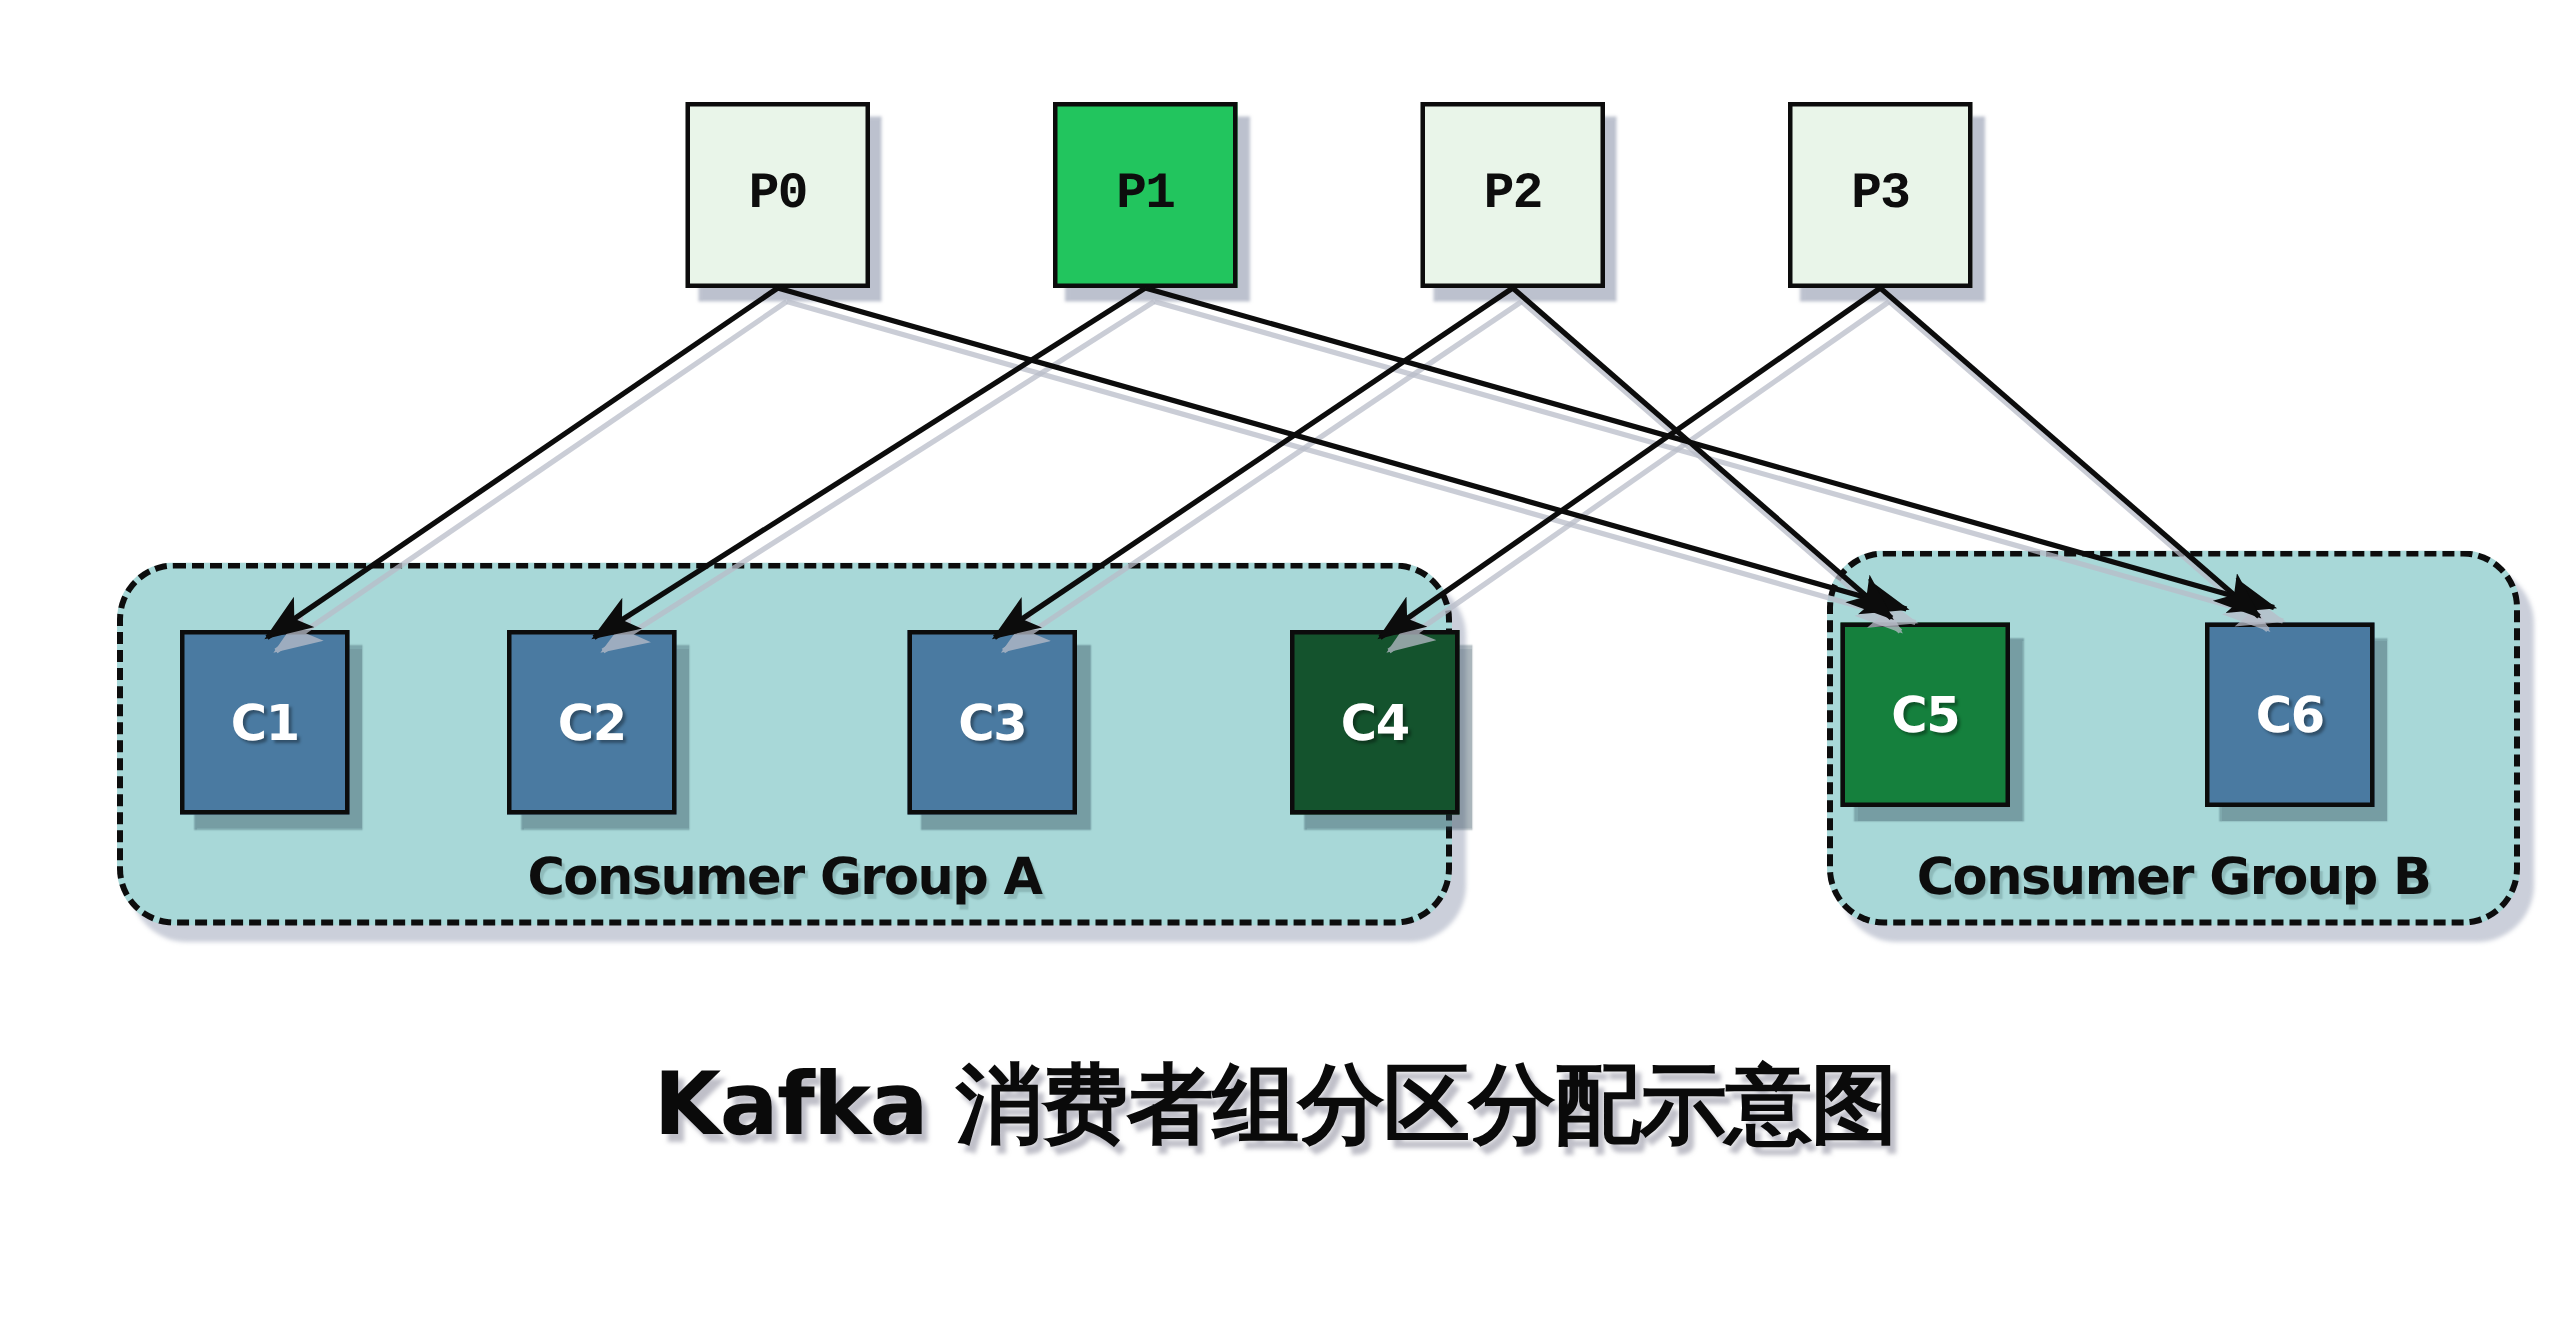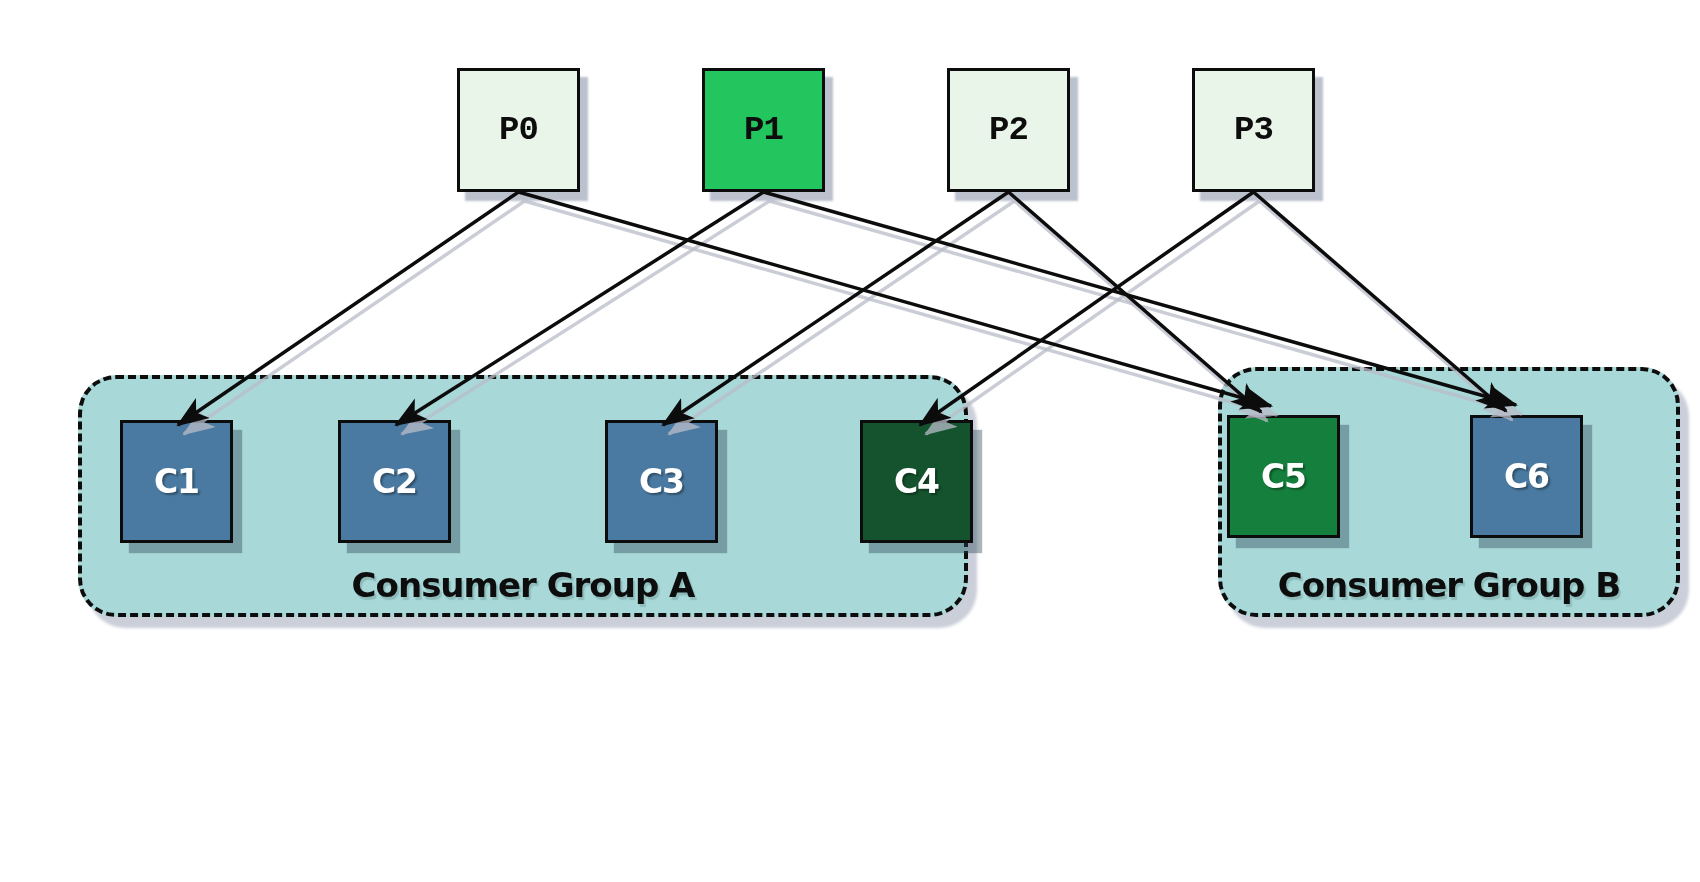--- a/index.html
+++ b/index.html
@@ -130,13 +130,14 @@
       <path d="M518.5,192 L178,425" stroke="#0c0c0c" stroke-width="3.5" fill="none" marker-end="url(#ah-black)"></path>
       <path d="M763.5,192 L396,425" stroke="#0c0c0c" stroke-width="3.5" fill="none" marker-end="url(#ah-black)"></path>
       <path d="M1008.5,192 L663,425" stroke="#0c0c0c" stroke-width="3.5" fill="none" marker-end="url(#ah-black)"></path>
       <path d="M1253.5,192 L920,425" stroke="#0c0c0c" stroke-width="3.5" fill="none" marker-end="url(#ah-black)"></path>
       <path d="M518.5,192 L1271,406" stroke="#0c0c0c" stroke-width="3.5" fill="none" marker-end="url(#ah-black)"></path>
       <path d="M1008.5,192 L1261,412" stroke="#0c0c0c" stroke-width="3.5" fill="none" marker-end="url(#ah-black)"></path>
       <path d="M763.5,192 L1516,405" stroke="#0c0c0c" stroke-width="3.5" fill="none" marker-end="url(#ah-black)"></path>
       <path d="M1253.5,192 L1506,411" stroke="#0c0c0c" stroke-width="3.5" fill="none" marker-end="url(#ah-black)"></path>
     </svg>
 
+  <div class="title">Kafka 消费者组分区分配示意图</div>
 </div>
 
 </body></html>

